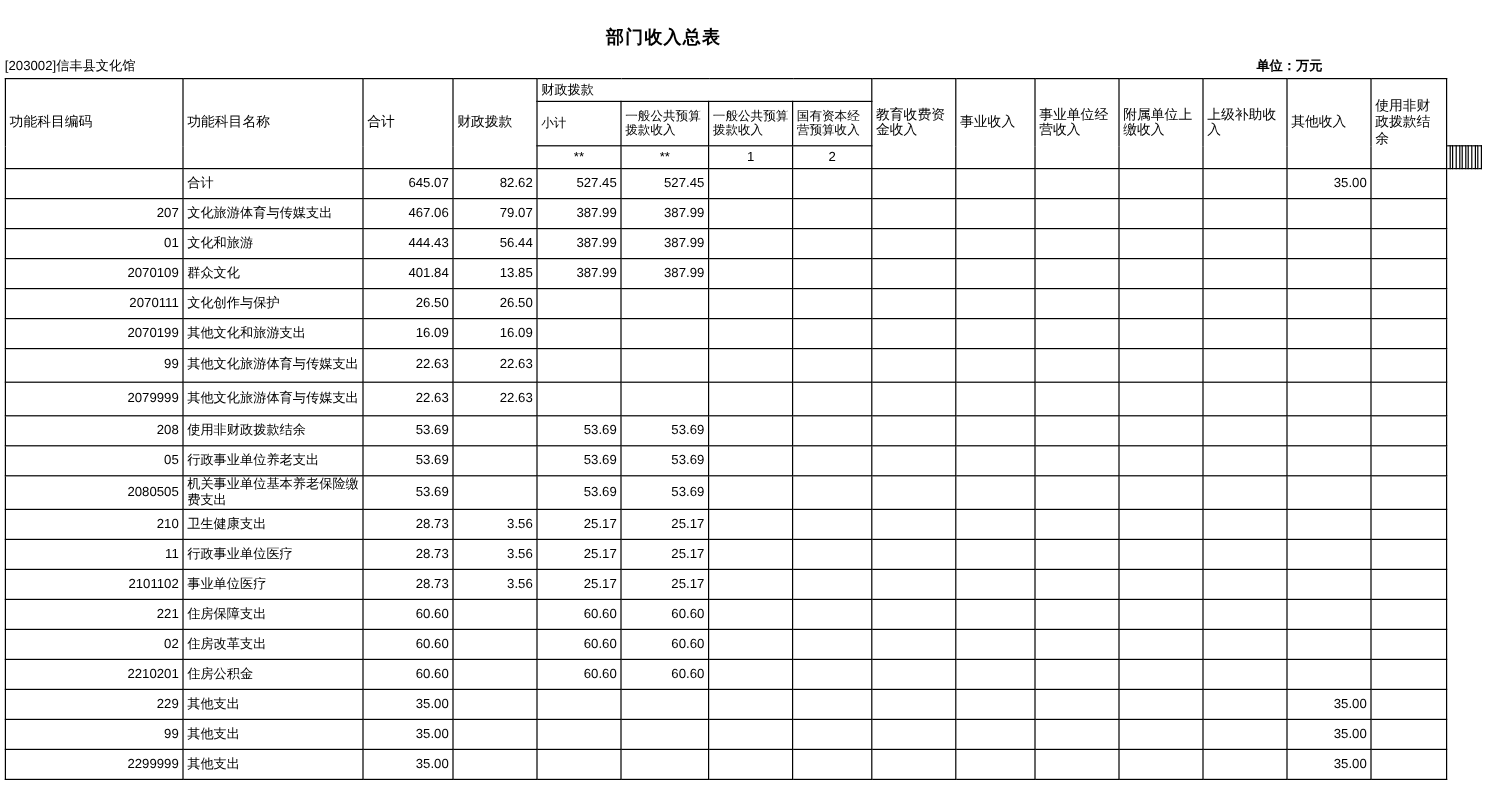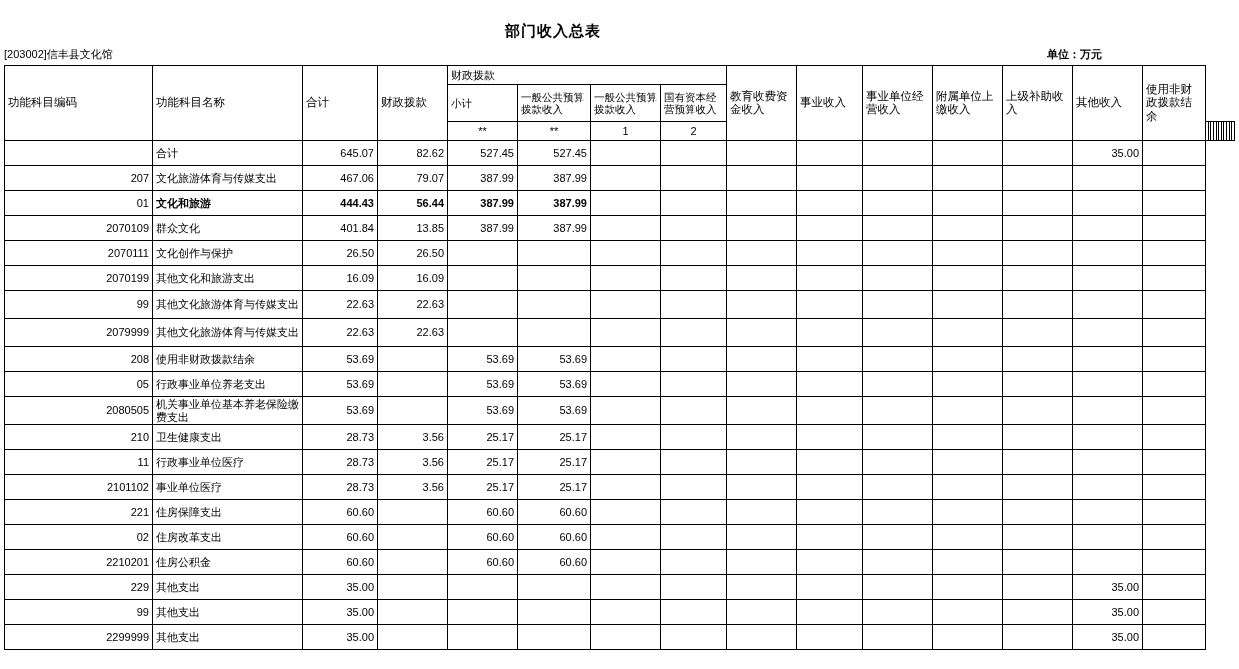--- a/index.html
+++ b/index.html
@@ -95,21 +95,21 @@
     text-align: right;
     height: 22px;
     padding-right: 5px;
   }
   .ind0 { padding-left: 2px; }
   .ind1 { padding-left: 10px; }
   .ind2 { padding-left: 20px; }
   .nm0 { padding-left: 4px; }
   .nm1 { padding-left: 18px; }
   .nm2 { padding-left: 32px; margin-top: 16px; }
-  .bold { font-weight: bold; margin-left: 25px; }
+  .bold { font-weight: normal; margin-left: 25px; }
   .tworow { height: 28px; }
 </style>
 </head>
 <body>
 
 <div class="page">
 
   <div class="doc-title">部门收入总表</div>
 
   <div class="meta-row">

